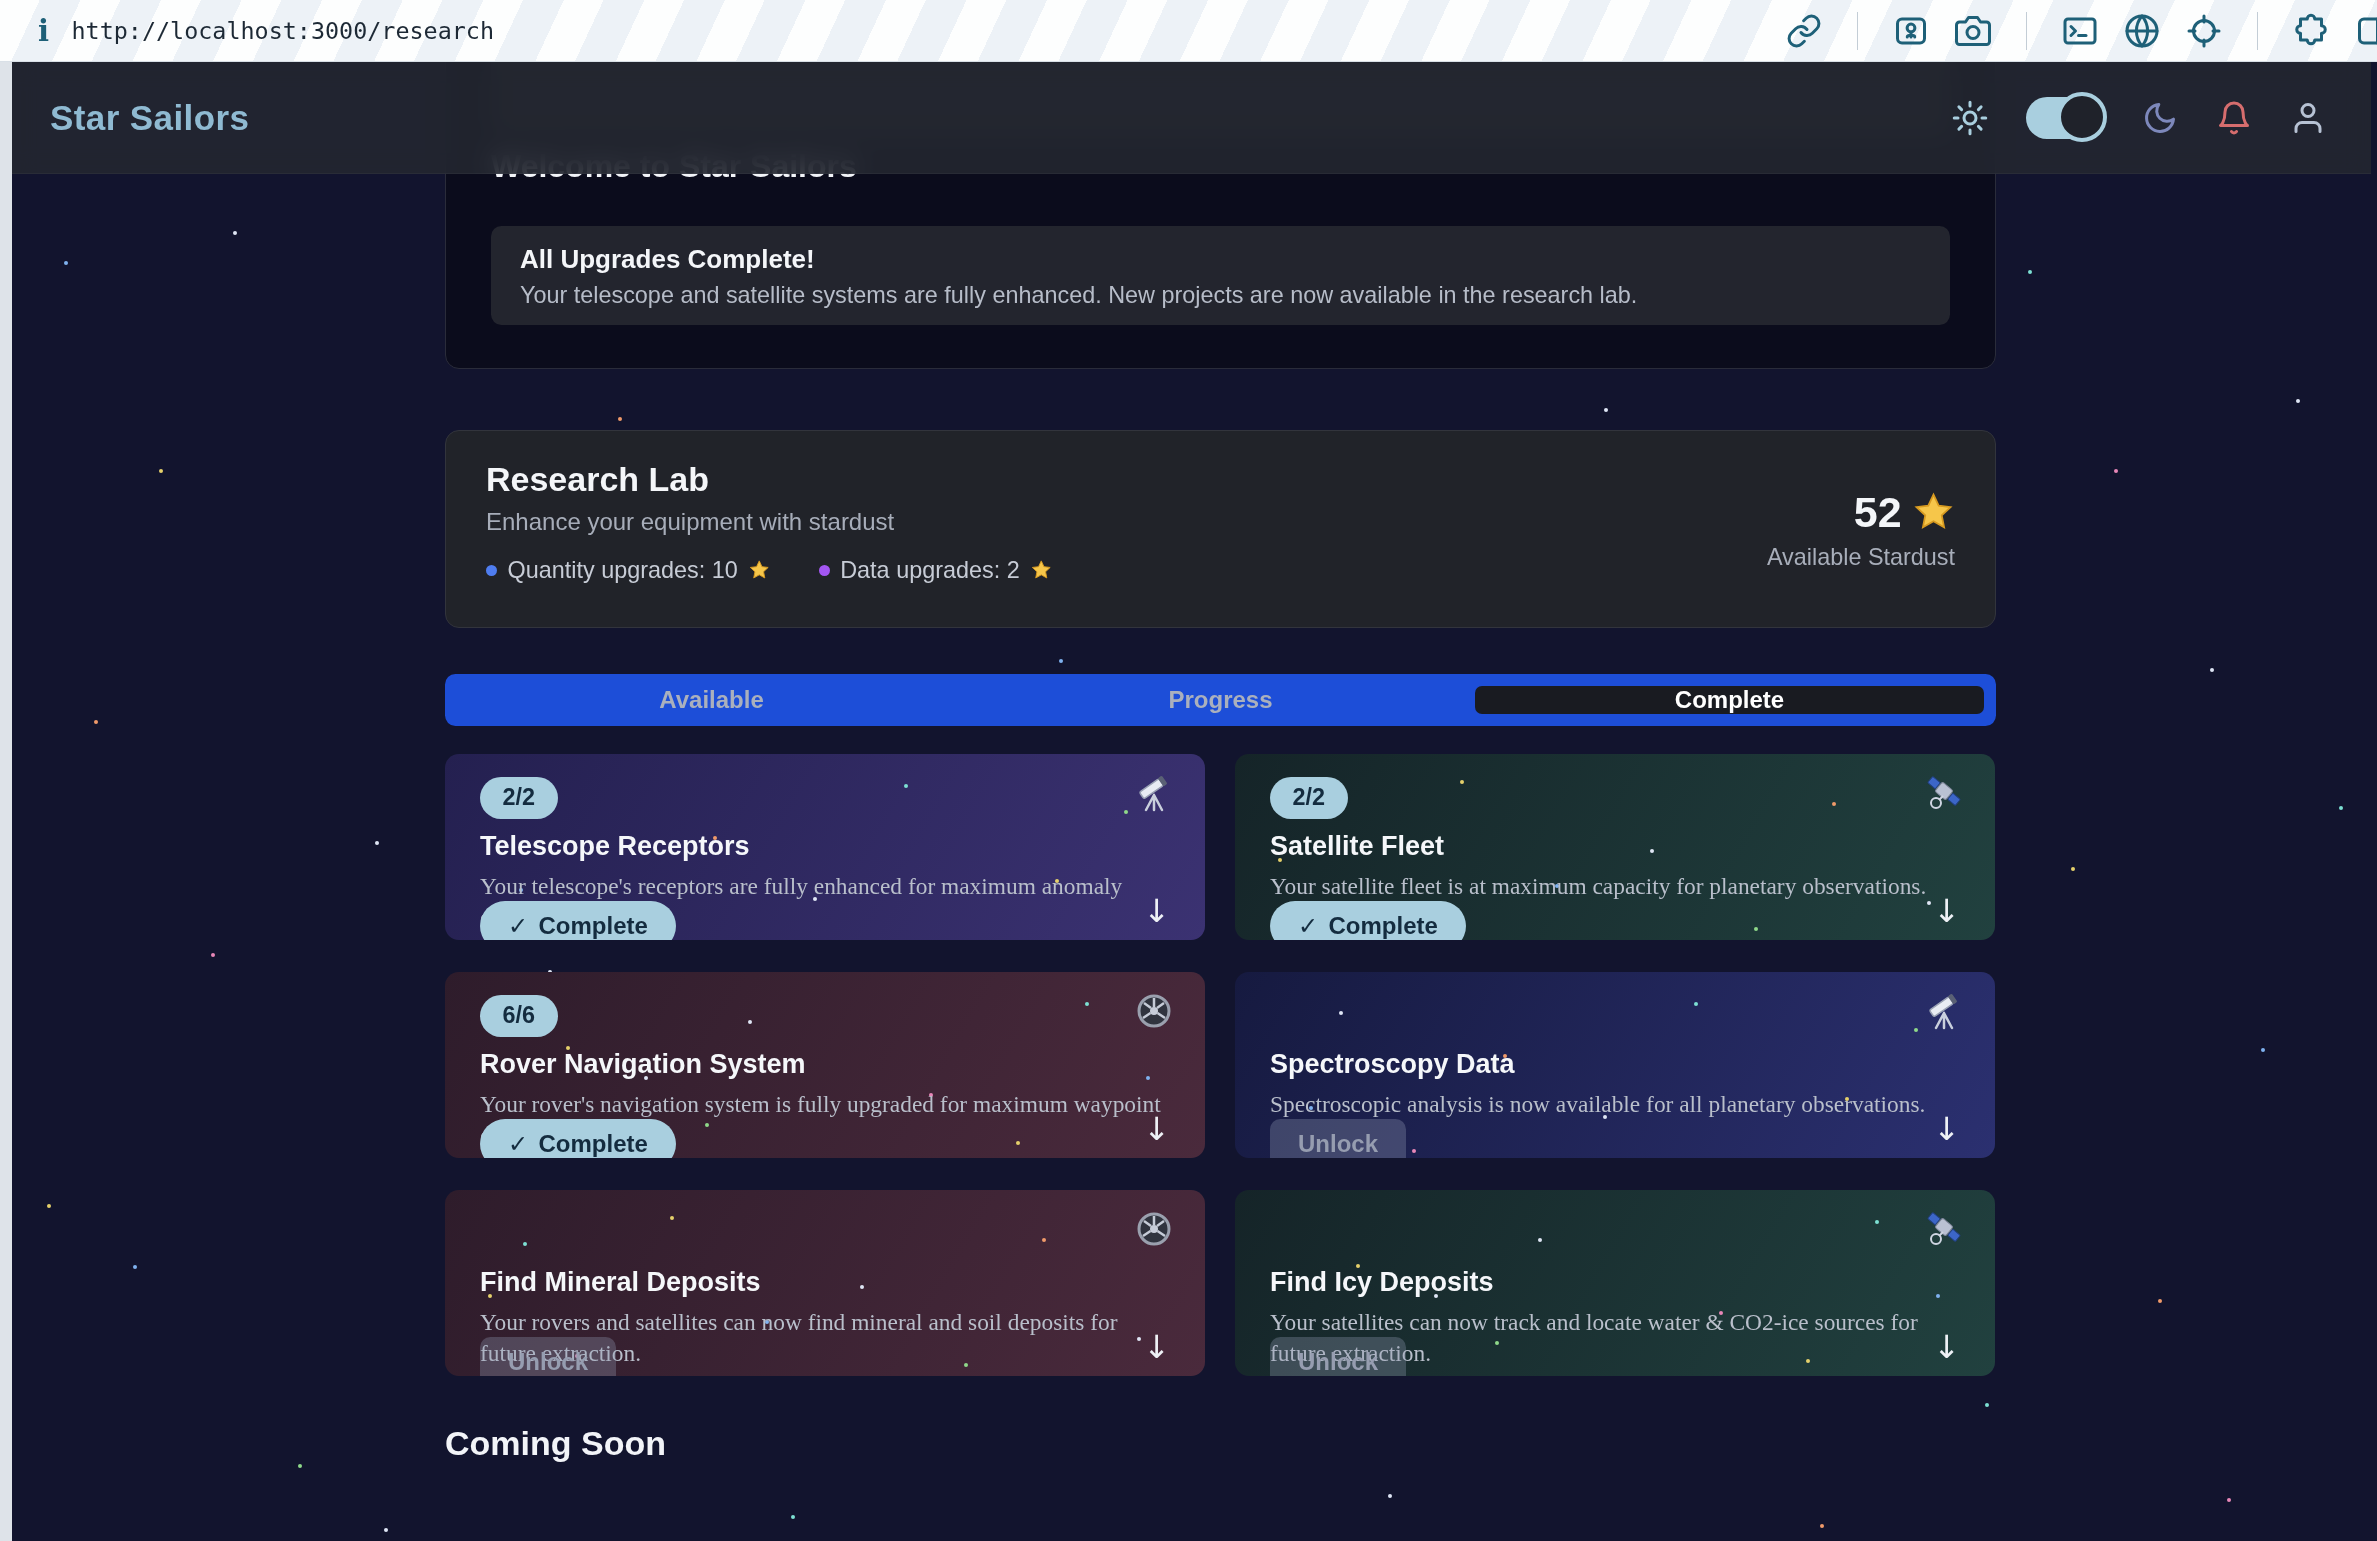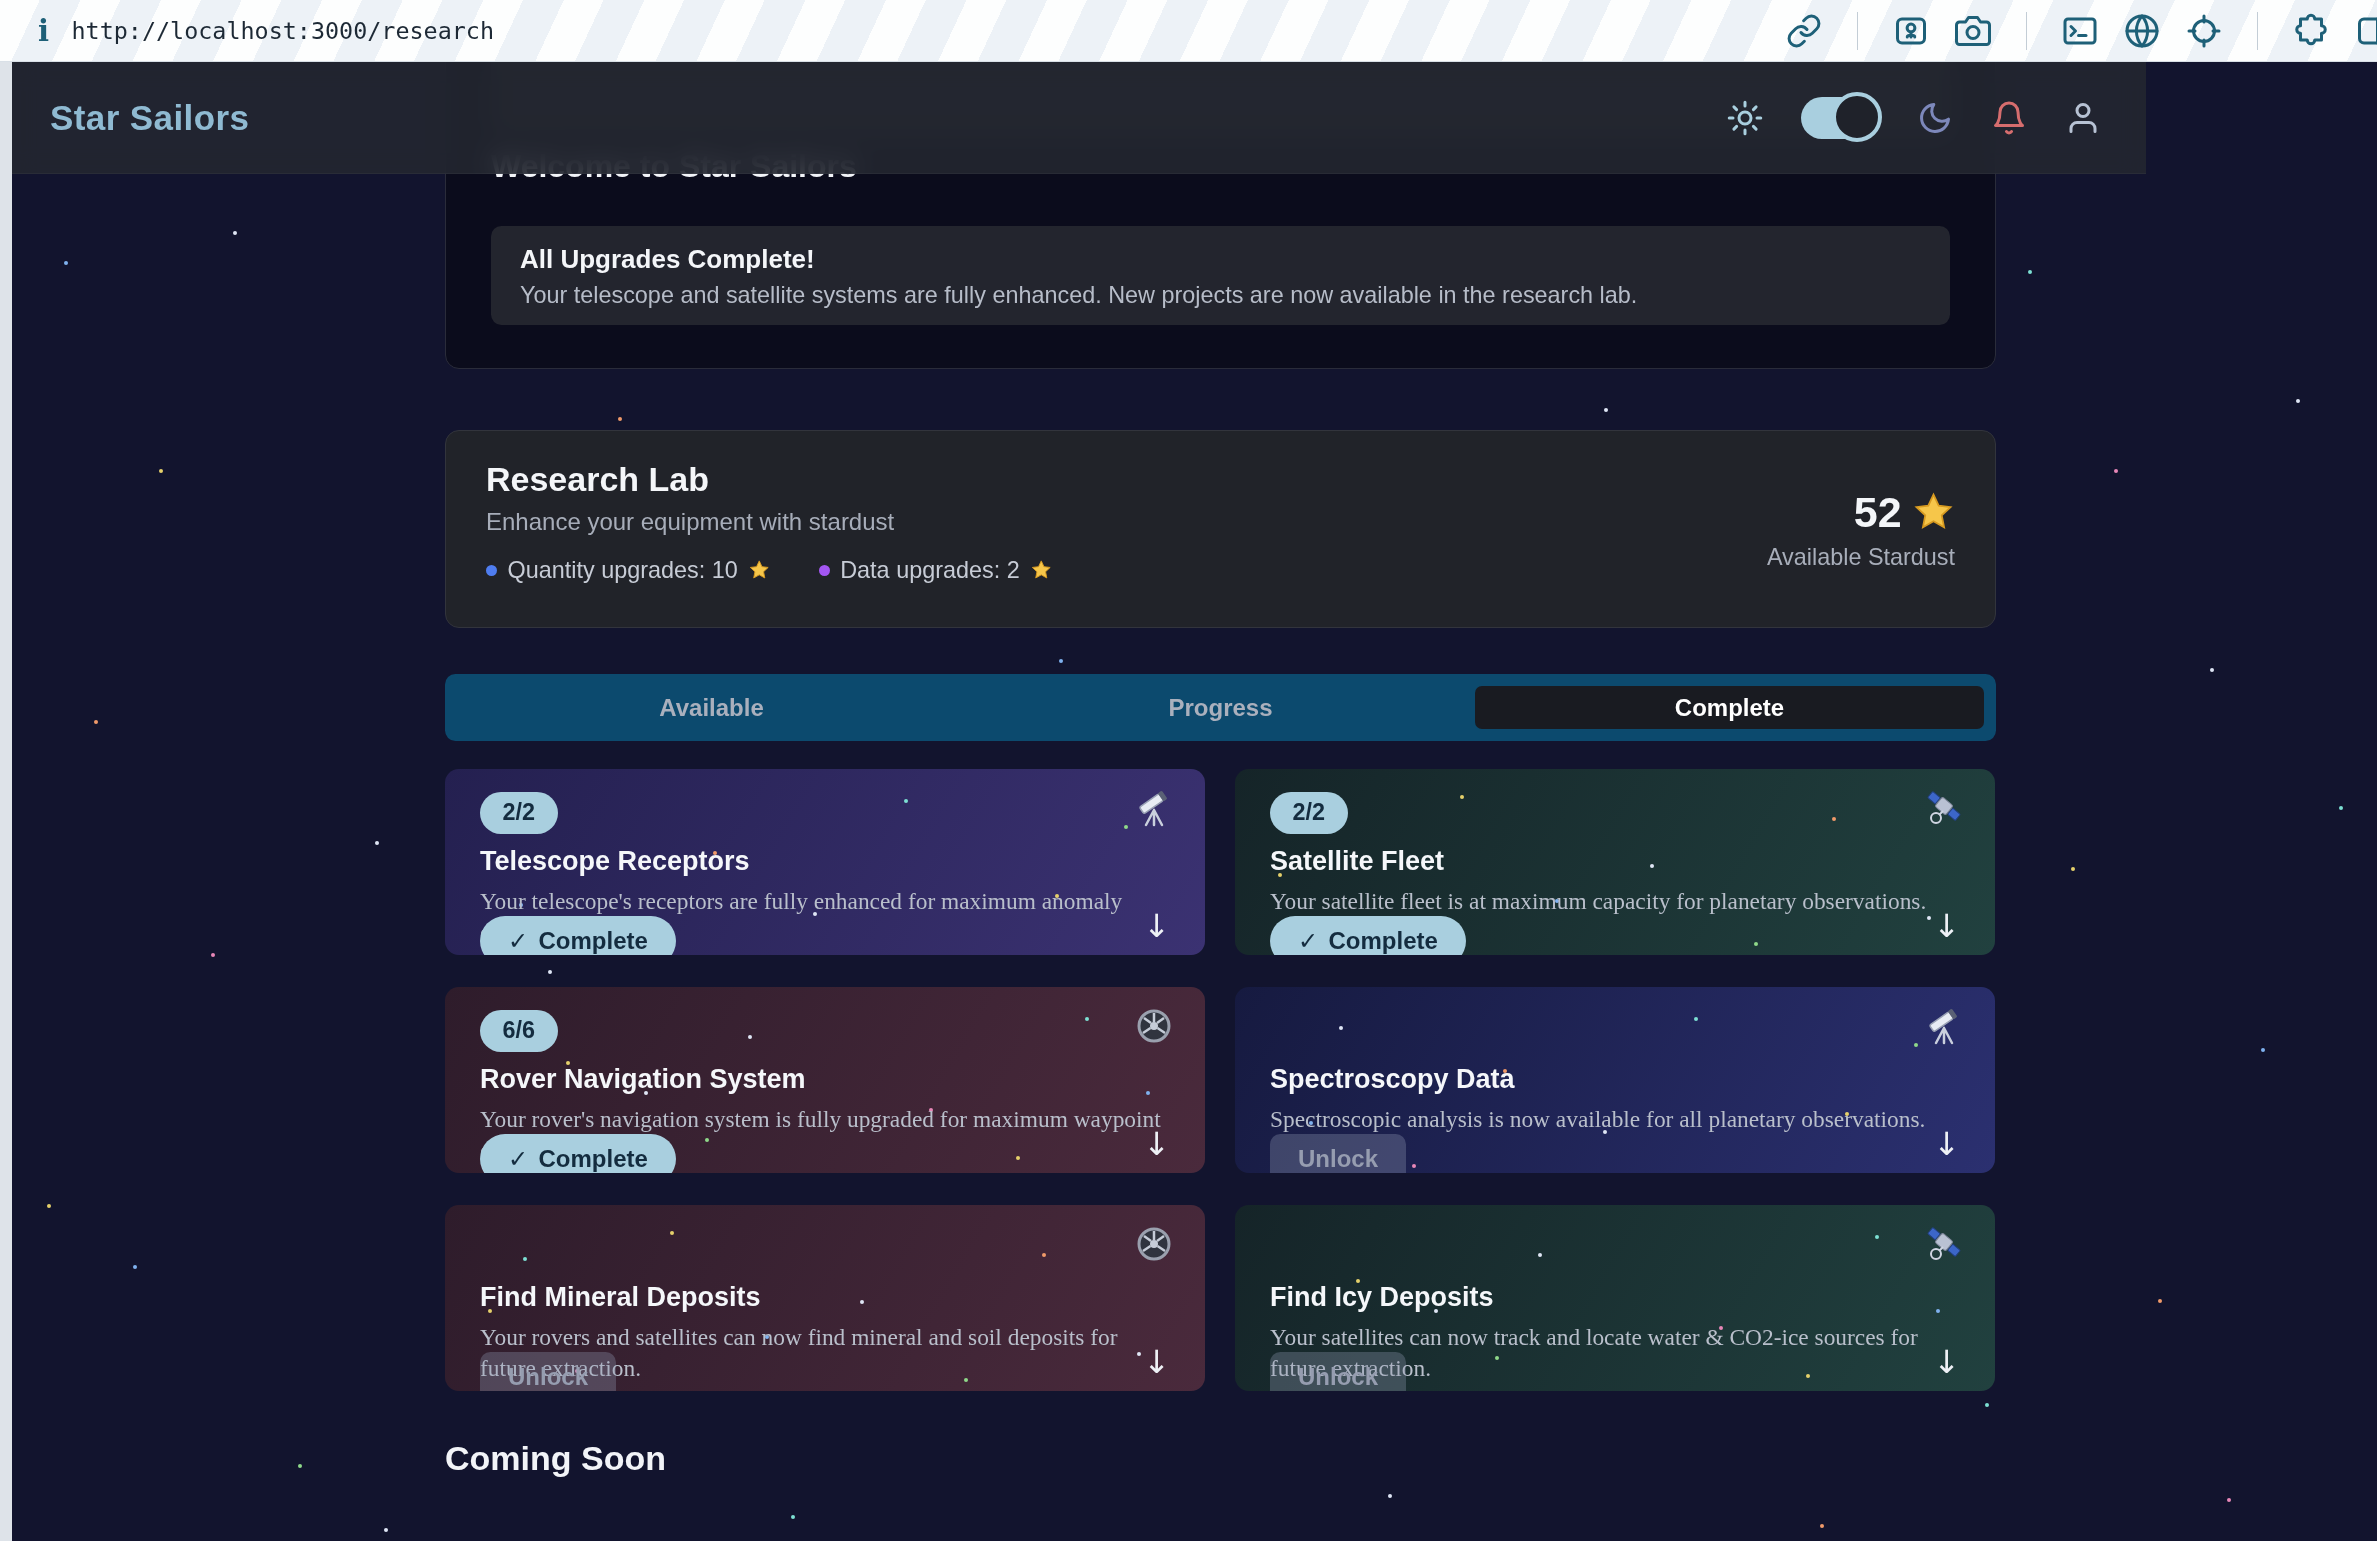--- a/index.html
+++ b/index.html
@@ -15,21 +15,21 @@
   .info-glyph { font-family:"DejaVu Serif",serif; font-weight:bold; font-size:29px; color:#1e6078; }
   .url-text { font-family:"DejaVu Sans Mono",monospace; font-size:23.4px; color:#1d2935; }
   .tool-icons { display:flex; align-items:center; gap:26px; padding-right:0; margin-right:-14px; }
   .tool-icons svg { width:36px; height:36px; stroke:#1e6078; fill:none; stroke-width:2; stroke-linecap:round; stroke-linejoin:round; }
   .tb-sep { width:1.7px; height:38px; background:#c3cdd6; margin:0 8.7px; }
 
   
   .left-strip { position:absolute; left:0; top:62px; width:12px; height:1479px; background:#dee3e9; z-index:80; }
 
   
-  .app-header { position:absolute; left:12px; top:62px; width:2134px; height:112px; z-index:60;
+  .app-header { position:absolute; left:12px; top:62px; width:2359px; height:112px; z-index:60;
     background:rgba(36,39,48,0.87); backdrop-filter:blur(12px); -webkit-backdrop-filter:blur(12px);
     display:flex; align-items:center; justify-content:space-between; padding:0 45px 0 38px;
     border-bottom:0.9px solid rgba(255,255,255,0.04); }
   .app-title { font-size:35px; font-weight:bold; color:#8fbad2; letter-spacing:0.4px; }
   .header-right { display:flex; align-items:center; gap:38px; }
   .header-right svg { width:36px; height:36px; fill:none; stroke-width:2; stroke-linecap:round; stroke-linejoin:round; }
   .sun-i { color:#a9cfdf; } .moon-i { color:#7d88bb; } .bell-i { color:#d66d6e; } .user-i { color:#b7c2d4; }
   .toggle { position:relative; width:78px; height:42px; border-radius:864px; background:#a9cfdf; }
   .toggle .knob { position:absolute; right:-2.6px; top:-4.3px; width:50px; height:50px; border-radius:50%;
     background:#1f222a; border:4.3px solid #a9cfdf; }
@@ -53,21 +53,21 @@
   .legend-item { display:flex; align-items:center; gap:10.4px; }
   .dot { width:11.2px; height:11.2px; border-radius:50%; display:inline-block; }
   .dot-q { background:#4f7df0; } .dot-d { background:#a356f2; }
   .star-sm { width:22.5px; height:22.5px; vertical-align:-2.6px; }
   .lab-right { text-align:right; display:flex; flex-direction:column; align-items:flex-end; justify-content:center; }
   .stardust-row { display:flex; align-items:center; gap:10.4px; }
   .stardust-num { font-size:43px; font-weight:bold; color:#f4f6f9; }
   .star-big { width:43px; height:43px; }
   .stardust-label { margin-top:7px; font-size:23.4px; color:#a8aeba; }
 
-  .tab-bar { margin-top:46px; height:67px; background:#0c4a6e; border-radius:10.4px; padding:12px;
+  .tab-bar { margin-top:46px; height:52px; background:#1d4ed8; border-radius:10.4px; padding:12px;
     display:grid; grid-template-columns:1fr 1fr 1fr; }
   .tab { display:flex; align-items:center; justify-content:center; font-size:24px; font-weight:600;
     color:#aab0bd; border-radius:7px; cursor:pointer; }
   .tab.active { background:#191b21; color:#ffffff; font-weight:bold; }
 
   .grid { margin-top:28px; display:grid; grid-template-columns:760px 760px; column-gap:30px; row-gap:32px; }
   .proj { position:relative; height:186px; border-radius:14px; overflow:hidden; padding:22.5px 35px; }
   .proj .cstars { position:absolute; inset:0; pointer-events:none; }
   .cstars::after { content:""; position:absolute; width:4.3px; height:4.3px; border-radius:50%; background:transparent; }
   .theme-purple { background:linear-gradient(120deg,#242050 0%,#3b3272 100%); }

